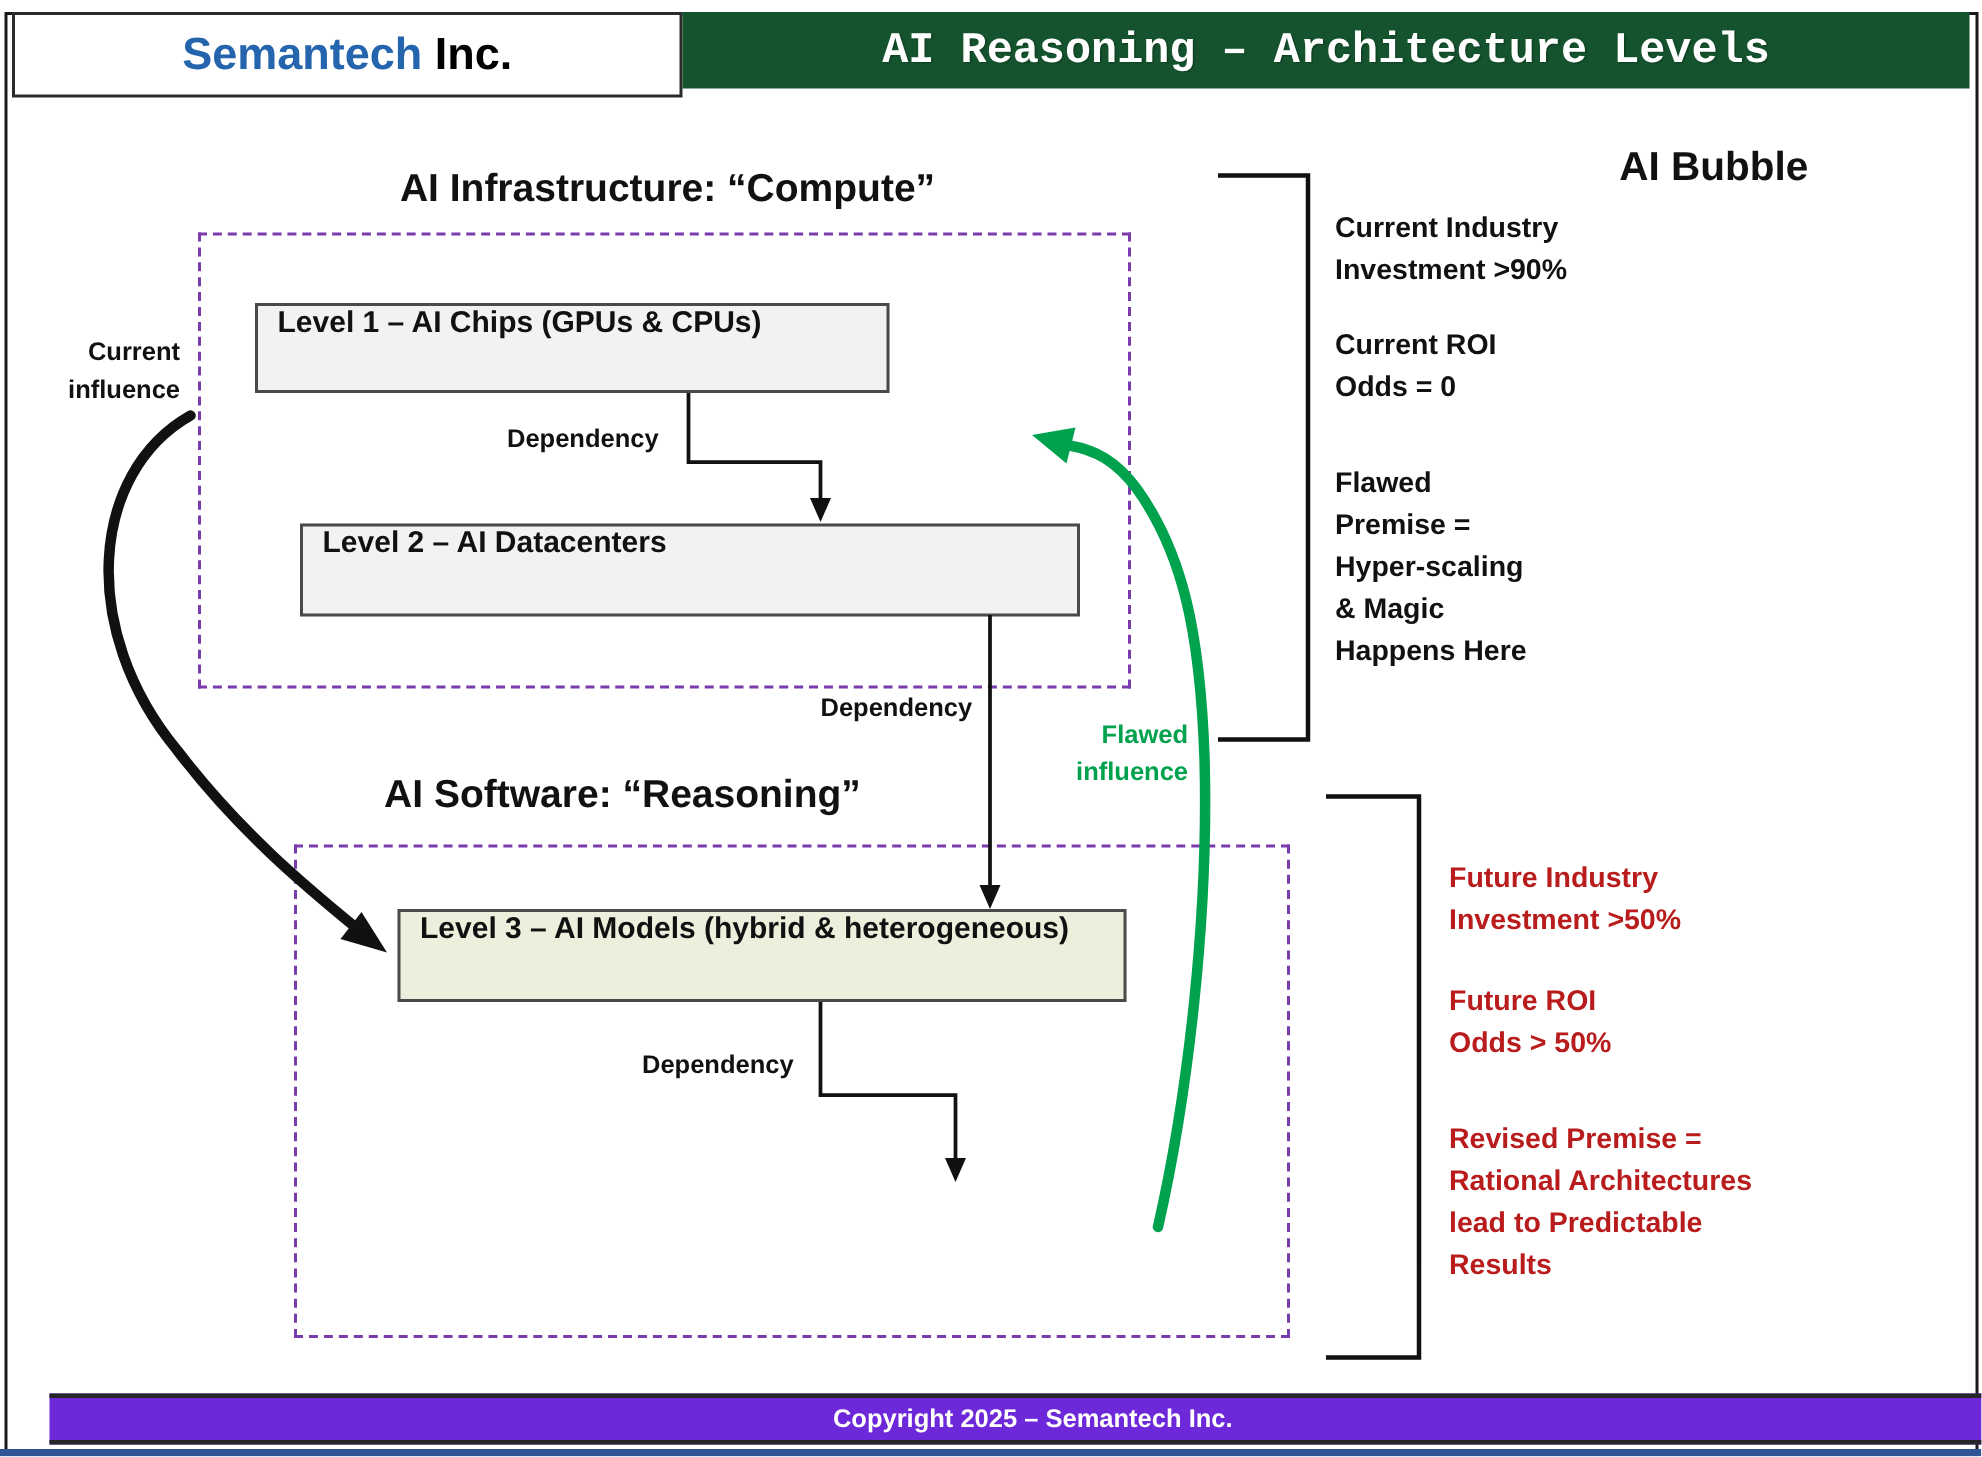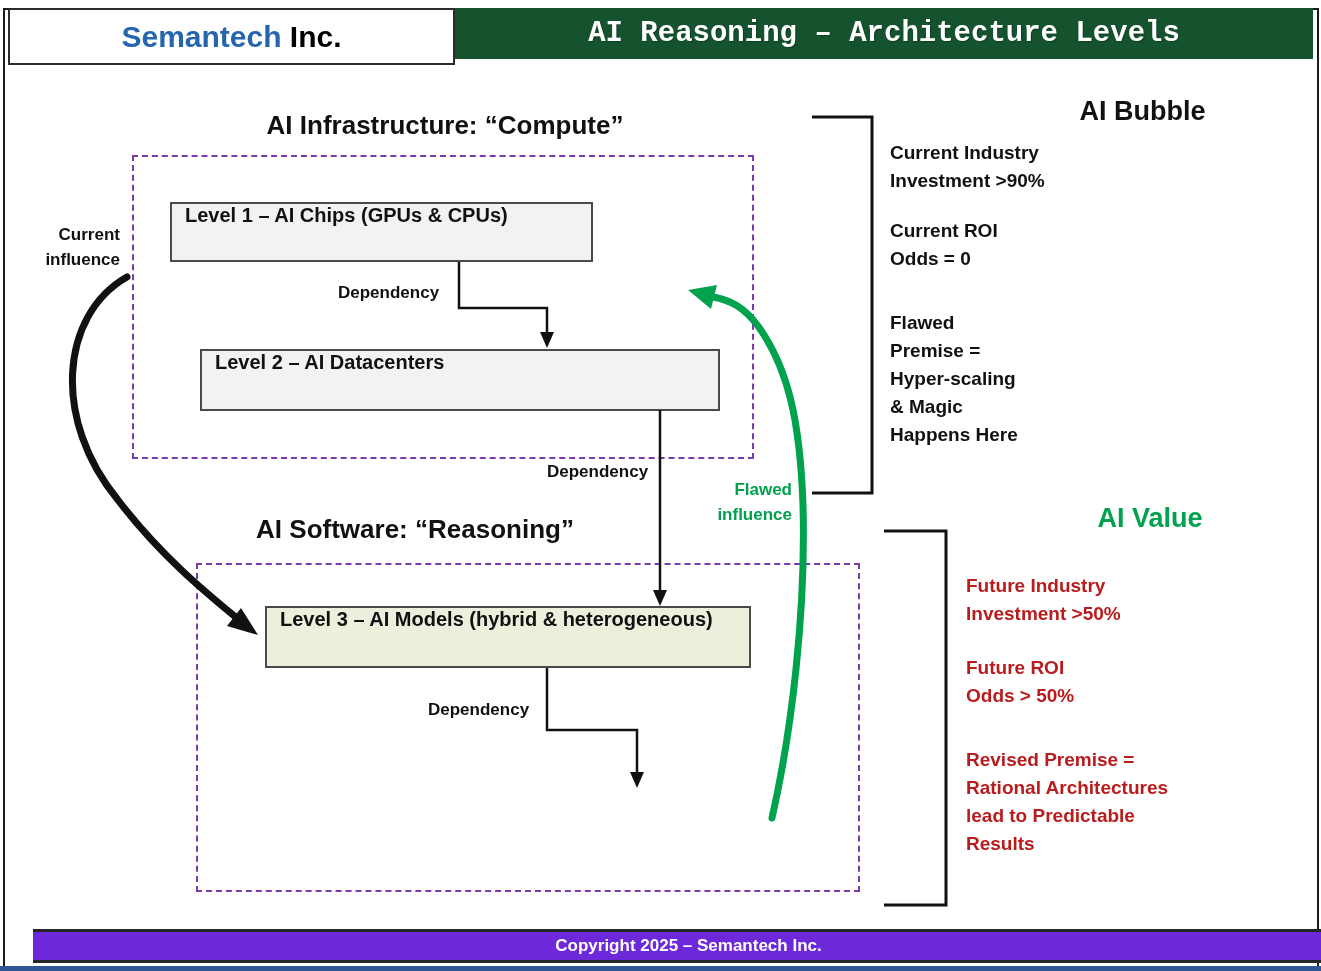--- a/index.html
+++ b/index.html
@@ -132,21 +132,20 @@
   <div class="anno-para bubble-para bubble-p1">Current Industry
 Investment &gt;90%</div>
   <div class="anno-para bubble-para bubble-p2">Current ROI
 Odds = 0</div>
   <div class="anno-para bubble-para bubble-p3">Flawed
 Premise =
 Hyper-scaling
 &amp; Magic
 Happens Here</div>
 
-  <div class="anno-heading value-heading">AI Value</div>
   <div class="anno-para value-para value-p1">Future Industry
 Investment &gt;50%</div>
   <div class="anno-para value-para value-p2">Future ROI
 Odds &gt; 50%</div>
   <div class="anno-para value-para value-p3">Revised Premise =
 Rational Architectures
 lead to Predictable
 Results</div>
 
   <div class="footer-bar">

